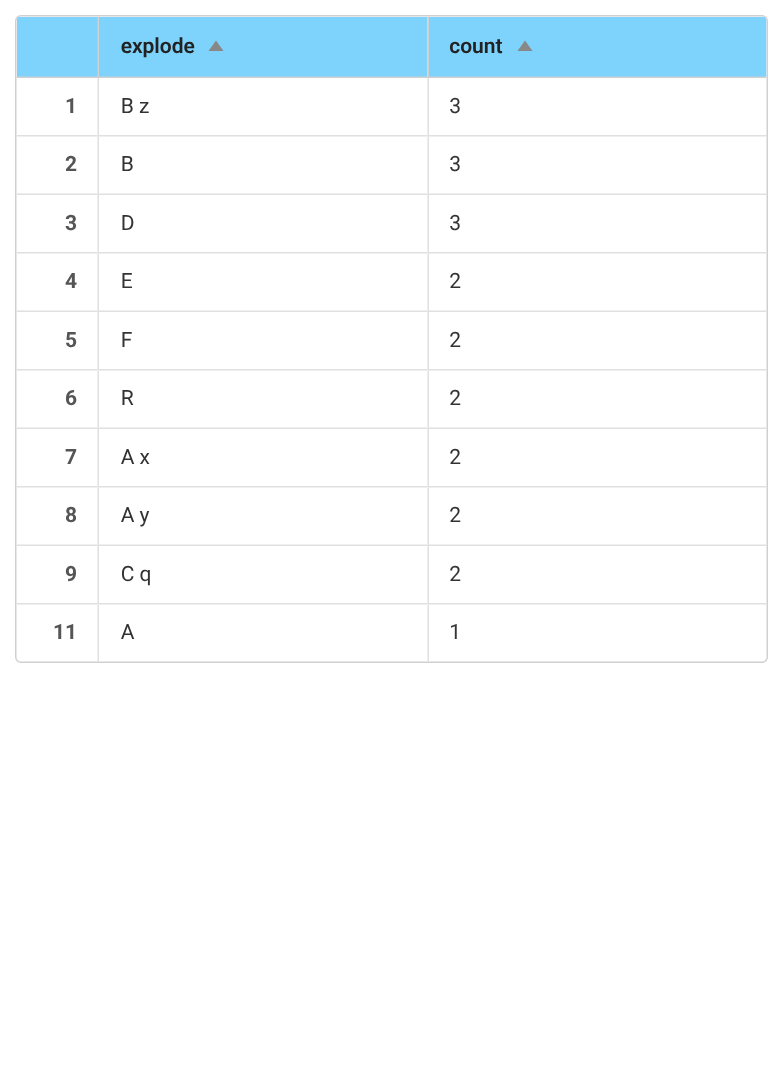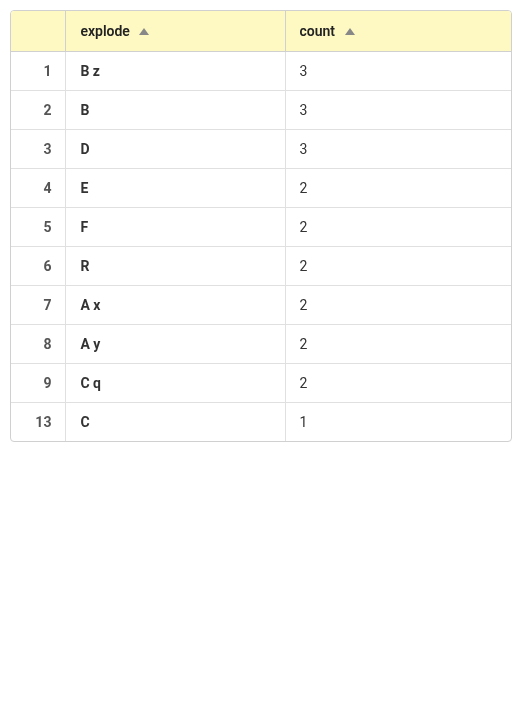--- a/index.html
+++ b/index.html
@@ -25,21 +25,21 @@
       border-radius: 4px;
       overflow: hidden;
     }
 
     table {
       width: 100%;
       border-collapse: collapse;
     }
 
     thead tr {
-      background: #fef9c3;
+      background: #7dd3fc;
     }
 
     thead th {
       padding: 12px 14px;
       text-align: left;
       font-weight: 600;
       color: #222;
       border-bottom: 1px solid #d0d0d0;
       position: relative;
     }
@@ -88,21 +88,20 @@
       font-weight: 700;
       color: #555;
       text-align: right;
       border-right: 1px solid #e0e0e0;
       width: 55px;
     }
 
     tbody td:nth-child(2) {
       border-right: 1px solid #e0e0e0;
       width: 220px;
-      font-weight: bold;
     }
 
     tbody td:nth-child(3) {
       width: 227px;
     }
   </style>
 </head>
 <body>
 
 <div class="table-container">
@@ -160,19 +159,19 @@
           <td>8</td>
           <td>A y</td>
           <td>2</td>
         </tr>
         <tr>
           <td>9</td>
           <td>C q</td>
           <td>2</td>
         </tr>
         <tr>
-          <td>13</td>
-          <td>C</td>
+          <td>11</td>
+          <td>A</td>
           <td>1</td>
         </tr>
       </tbody>
   </table>
 </div>
 
 </body></html>

